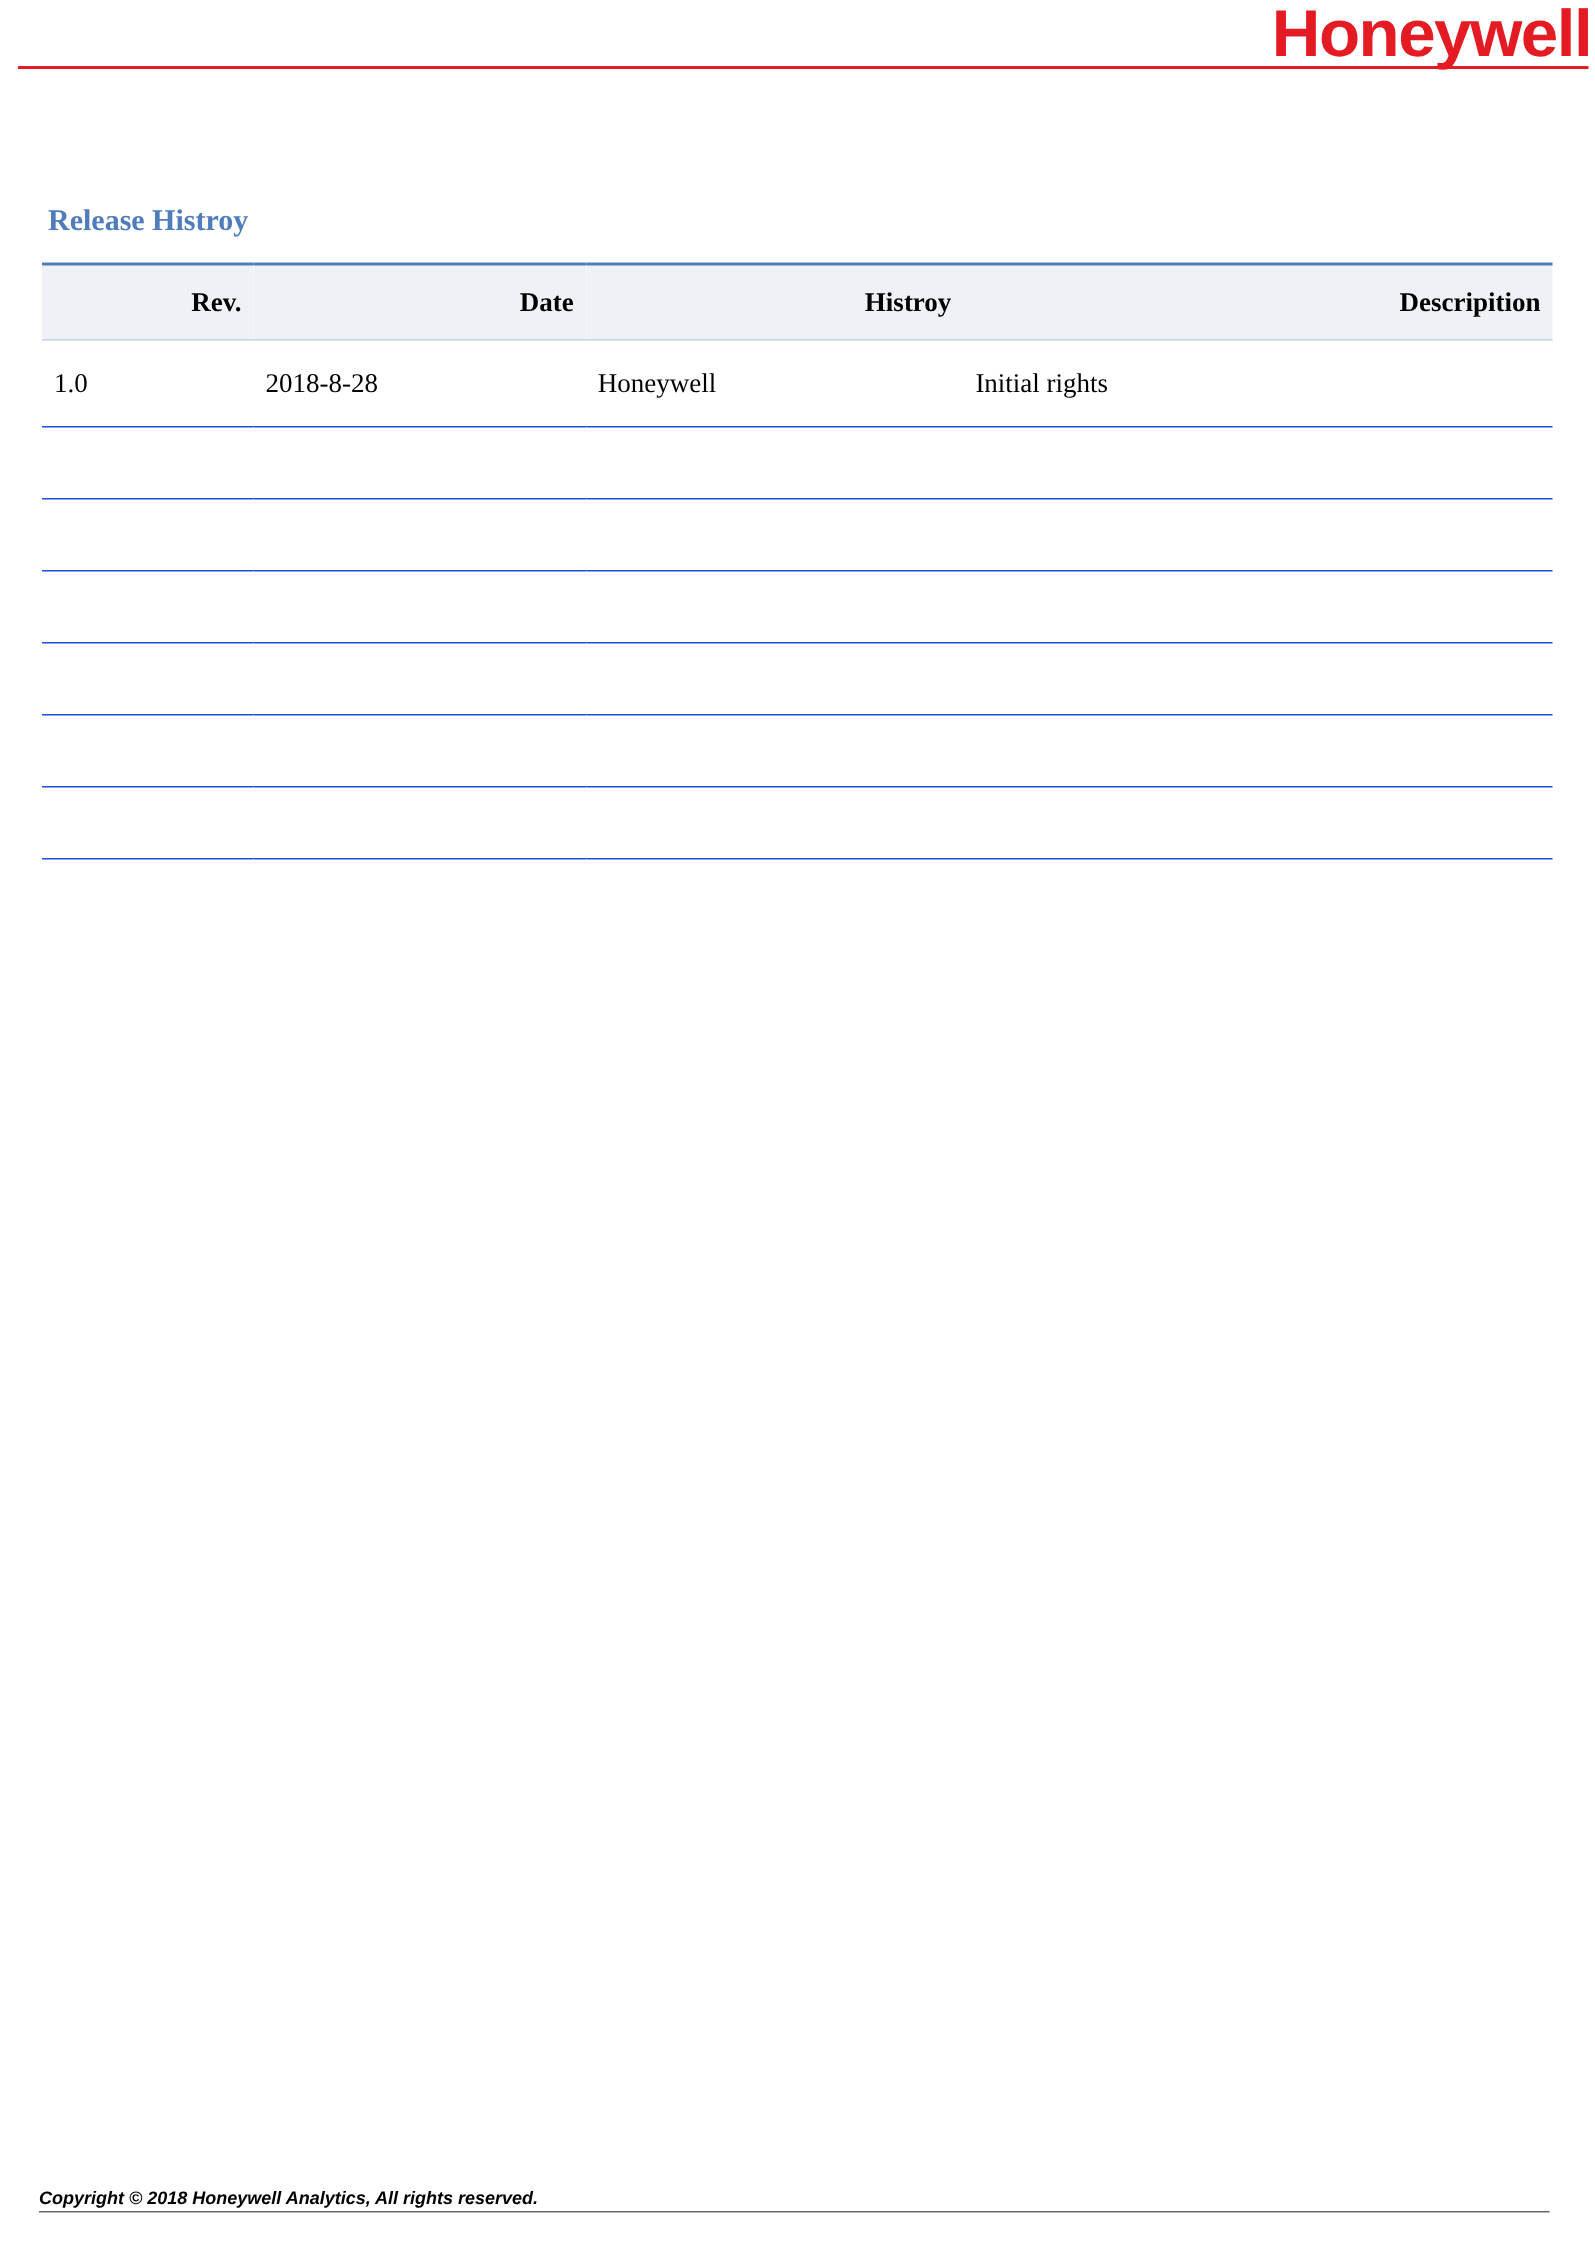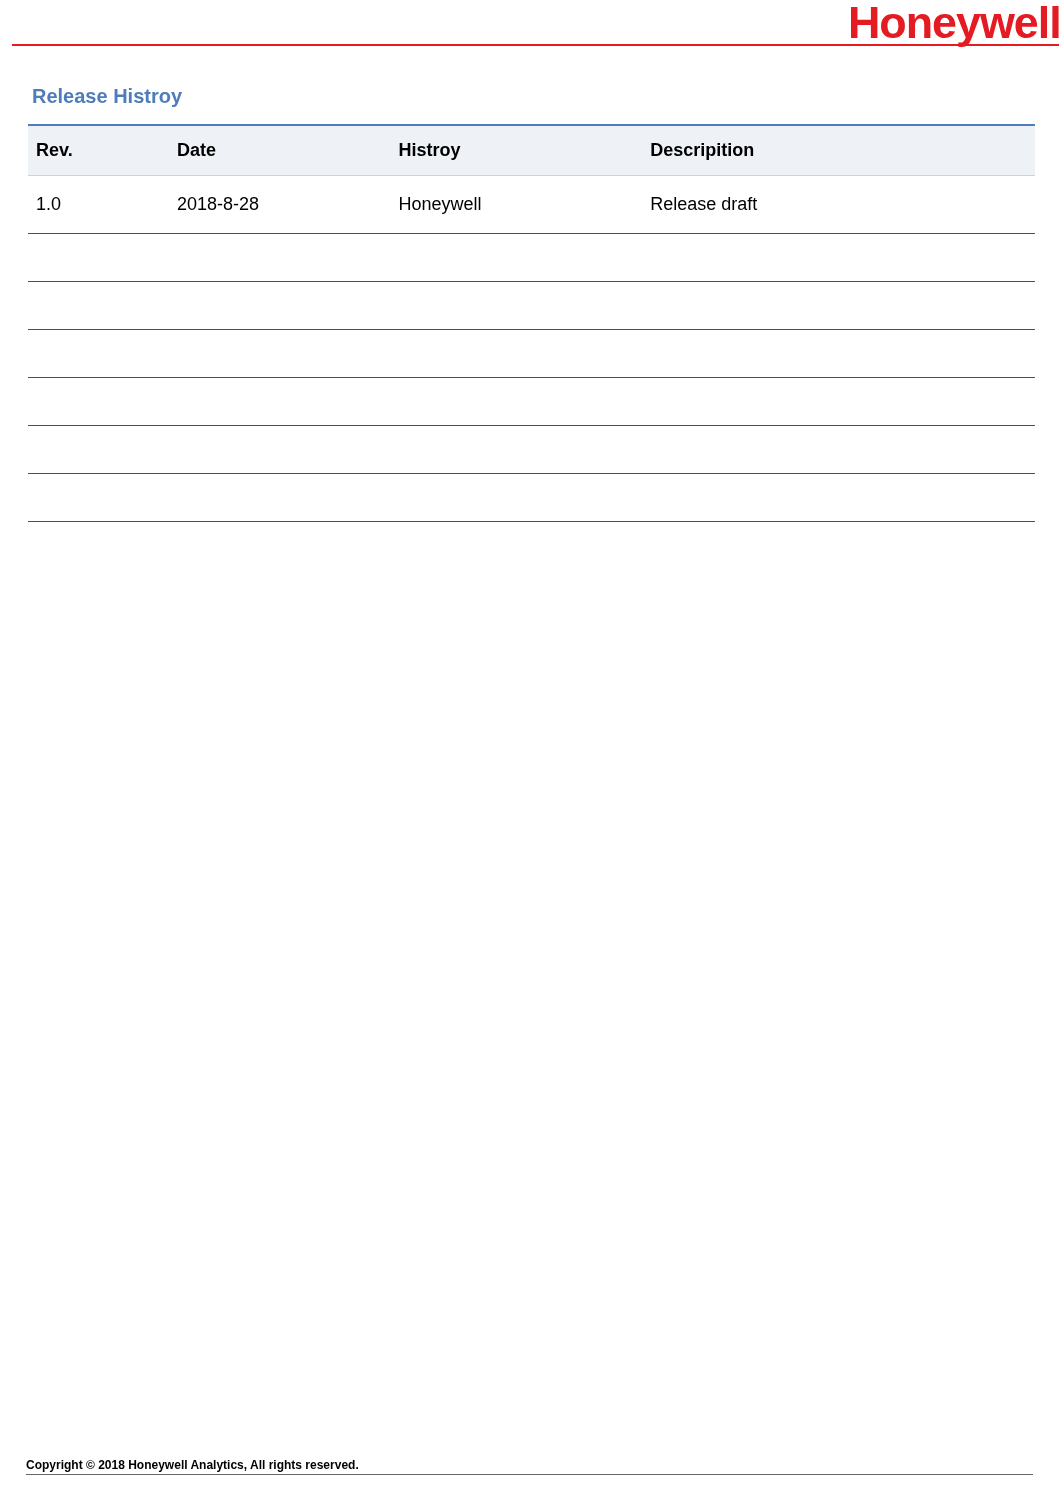--- a/index.html
+++ b/index.html
@@ -38,40 +38,41 @@
       letter-spacing: -1px;
       transform: scaleX(1.02);
     }
     .header-rule {
       height: 2px;
       background: #e41b23;
       margin: 0 4px 0 12px;
     }
     
     .content {
-      padding: 39px 28px 0 28px;
+      padding: 90px 28px 0 28px;
+      font-family: Liberation Serif, serif;
     }
     .section-title {
       font-size: 20px;
       font-weight: bold;
       color: #4f7cba;
       margin-bottom: 16px;
       margin-left: 4px;
     }
     
     table.release {
       width: 100%;
       border-collapse: collapse;
       font-size: 18px;
     }
     table.release thead tr {
       background: #eef2f7;
     }
     table.release th {
-      text-align: left;
+      text-align: right;
       font-weight: bold;
       padding: 14px 8px;
       border-top: 2px solid #4f7cba;
       border-bottom: 1px solid #c6d3e6;
     }
     table.release td {
       padding: 16px 8px;
       border-bottom: 1px solid #1d4ed8;
       height: 48px;
     }
@@ -82,20 +83,21 @@
     table.release th:nth-child(1), table.release td:nth-child(1) { width: 14%; }
     table.release th:nth-child(2), table.release td:nth-child(2) { width: 22%; }
     table.release th:nth-child(3), table.release td:nth-child(3) { width: 25%; }
     table.release th:nth-child(4), table.release td:nth-child(4) { width: 39%; margin-left: 28px; }
     
     .footer {
       position: absolute;
       left: 12px;
       right: 16px;
       bottom: 18px;
+      font-style: italic;
     }
     .copyright {
       font-size: 12px;
       font-weight: bold;
       color: #000;
       padding-left: 14px;
       padding-bottom: 2px;
     }
     .footer-rule {
       height: 1px;
@@ -130,21 +132,21 @@
           <th>Date</th>
           <th>Histroy</th>
           <th>Descripition</th>
         </tr>
       </thead>
       <tbody>
         <tr>
           <td>1.0</td>
           <td>2018-8-28</td>
           <td>Honeywell</td>
-          <td>Release draft</td>
+          <td>Initial rights</td>
         </tr>
         <tr>
           <td></td>
           <td></td>
           <td></td>
           <td></td>
         </tr>
         <tr>
           <td></td>
           <td></td>

